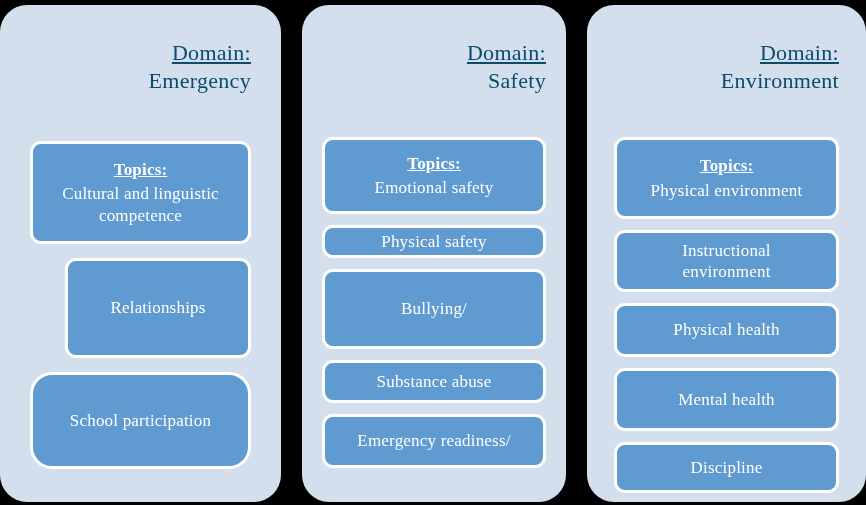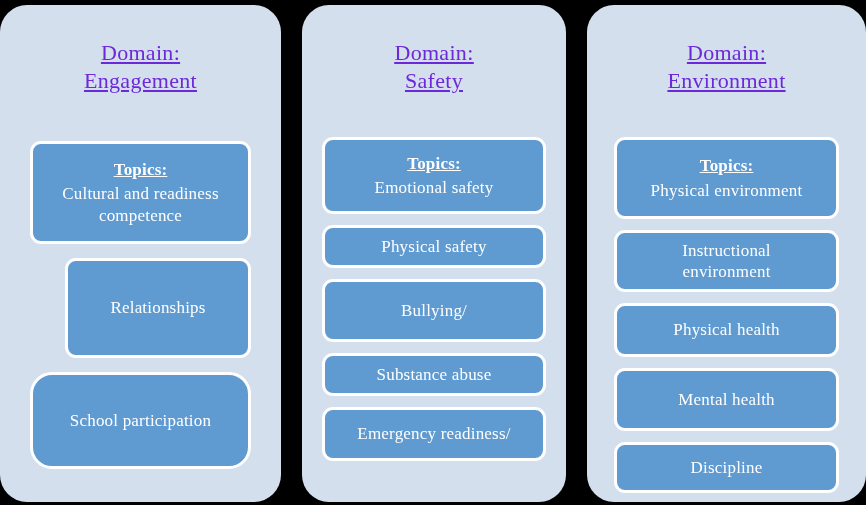--- a/index.html
+++ b/index.html
@@ -26,26 +26,25 @@
     height: 497px;
     box-sizing: border-box;
     flex: 0 0 auto;
   }
   .card.c1 { width: 281px; padding: 0 30px; }
   .card.c2 { width: 264px; padding: 0 20px; }
   .card.c3 { width: 279px; padding: 0 27px; }
 
   .title {
     padding-top: 34px;
-    text-align: center;
-    color: #6d28d9;
+    text-align: right;
+    color: #0c4a6e;
     font-size: 22px;
     line-height: 1.28;
     letter-spacing: 0.3px;
-    text-decoration: underline;
   }
   .domain-label { display: block; text-decoration: underline; }
   .domain-name  { display: block; }
 
   .boxes {
     display: flex;
     flex-direction: column;
     margin-top: 42px;
   }
   .c1 .boxes { gap: 14px; margin-top: 46px; }
@@ -66,22 +65,22 @@
     justify-content: center;
     align-items: center;
     text-align: center;
     padding: 2px 16px;
   }
   .c1 .box:nth-child(1) { height: 103px; }
   .c1 .box:nth-child(2) { height: 100px; margin-left: 35px; }
   .c1 .box:nth-child(3) { height: 97px; border-radius: 22px; }
 
   .c2 .box:nth-child(1) { height: 77px; }
-  .c2 .box:nth-child(2) { height: 43px; }
-  .c2 .box:nth-child(3) { height: 63px; }
+  .c2 .box:nth-child(2) { height: 33px; }
+  .c2 .box:nth-child(3) { height: 80px; }
   .c2 .box:nth-child(4) { height: 43px; }
   .c2 .box:nth-child(5) { height: 54px; }
 
   .c3 .box:nth-child(1) { height: 82px; }
   .c3 .box:nth-child(2) { height: 62px; }
   .c3 .box:nth-child(3) { height: 54px; }
   .c3 .box:nth-child(4) { height: 63px; }
   .c3 .box:nth-child(5) { height: 51px; }
 
   .topics-label {
@@ -93,26 +92,26 @@
   .line { display: block; }
 </style>
 </head>
 <body>
 
 <div class="canvas">
 
   <section class="card c1">
     <div class="title">
       <span class="domain-label">Domain:</span>
-      <span class="domain-name">Engagement</span>
+      <span class="domain-name">Emergency</span>
     </div>
     <div class="boxes">
       <div class="box topics">
         <span class="topics-label">Topics:</span>
-        <span class="line">Cultural and readiness</span>
+        <span class="line">Cultural and linguistic</span>
         <span class="line">competence</span>
       </div>
       <div class="box">
         <span class="line">Relationships</span>
       </div>
       <div class="box">
         <span class="line">School participation</span>
       </div>
     </div>
   </section>

